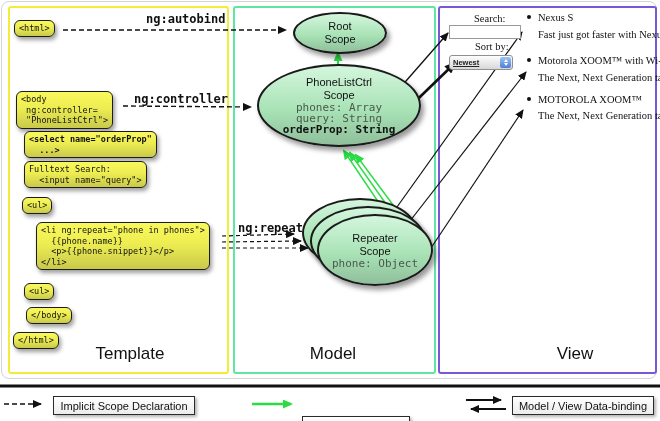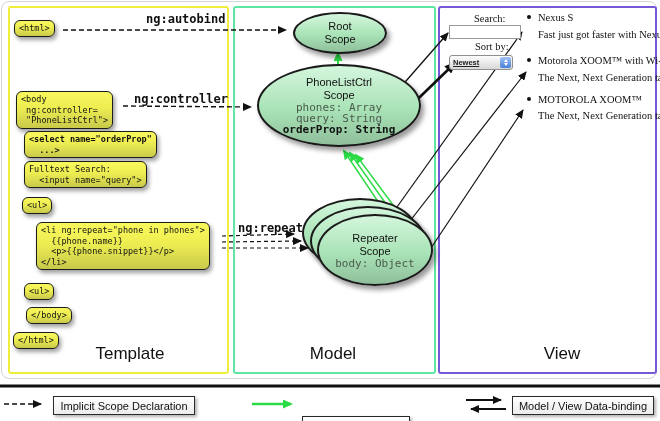--- a/index.html
+++ b/index.html
@@ -63,21 +63,21 @@
 <div id="stage">
 
   <div class="abs outer-frame"></div>
 
   <div class="abs col col-template"></div>
   <div class="abs col col-model"></div>
   <div class="abs col col-view"></div>
 
   <div class="abs col-label" style="left:70px;top:344px;">Template</div>
   <div class="abs col-label" style="left:273px;top:344px;">Model</div>
-  <div class="abs col-label" style="left:502px;top:344px;">View</div>
+  <div class="abs col-label" style="left:515px;top:344px;">View</div>
 
   <svg class="overlay" width="660" height="421" viewBox="0 0 660 421">
     <defs>
       <marker id="mb" markerUnits="userSpaceOnUse" markerWidth="9" markerHeight="8" refX="8" refY="4" orient="auto-start-reverse">
         <path d="M0,0 L9,4 L0,8 z" fill="#111"></path>
       </marker>
       <marker id="mbBig" markerUnits="userSpaceOnUse" markerWidth="12" markerHeight="10" refX="10" refY="5" orient="auto-start-reverse">
         <path d="M0,0 L12,5 L0,10 z" fill="#111"></path>
       </marker>
       <marker id="mg" markerUnits="userSpaceOnUse" markerWidth="10" markerHeight="9" refX="8" refY="4.5" orient="auto-start-reverse">
@@ -141,21 +141,21 @@
     <div class="prop">phones: Array</div>
     <div class="prop">query: String</div>
     <div class="prop bold">orderProp: String</div>
   </div>
 
   <div class="abs ellipse" style="left:302px;top:198px;width:112px;height:66px;"></div>
   <div class="abs ellipse" style="left:310px;top:206px;width:112px;height:66px;"></div>
   <div class="abs ellipse" style="left:317px;top:214px;width:112px;height:68px;">
     <div class="title">Repeater
 Scope</div>
-    <div class="prop">body: Object</div>
+    <div class="prop">phone: Object</div>
   </div>
 
   <div class="abs serif" style="left:450px;top:13px;">Search:</div>
   <input class="abs search-input" type="text" value="" style="">
   <div class="abs serif" style="left:451px;top:41px;">Sort by:</div>
   <div class="abs dropdown">
     <span class="dd-text">Newest</span>
     <span class="stepper">
         <span class="tri-up"></span>
         <span class="tri-down"></span>

